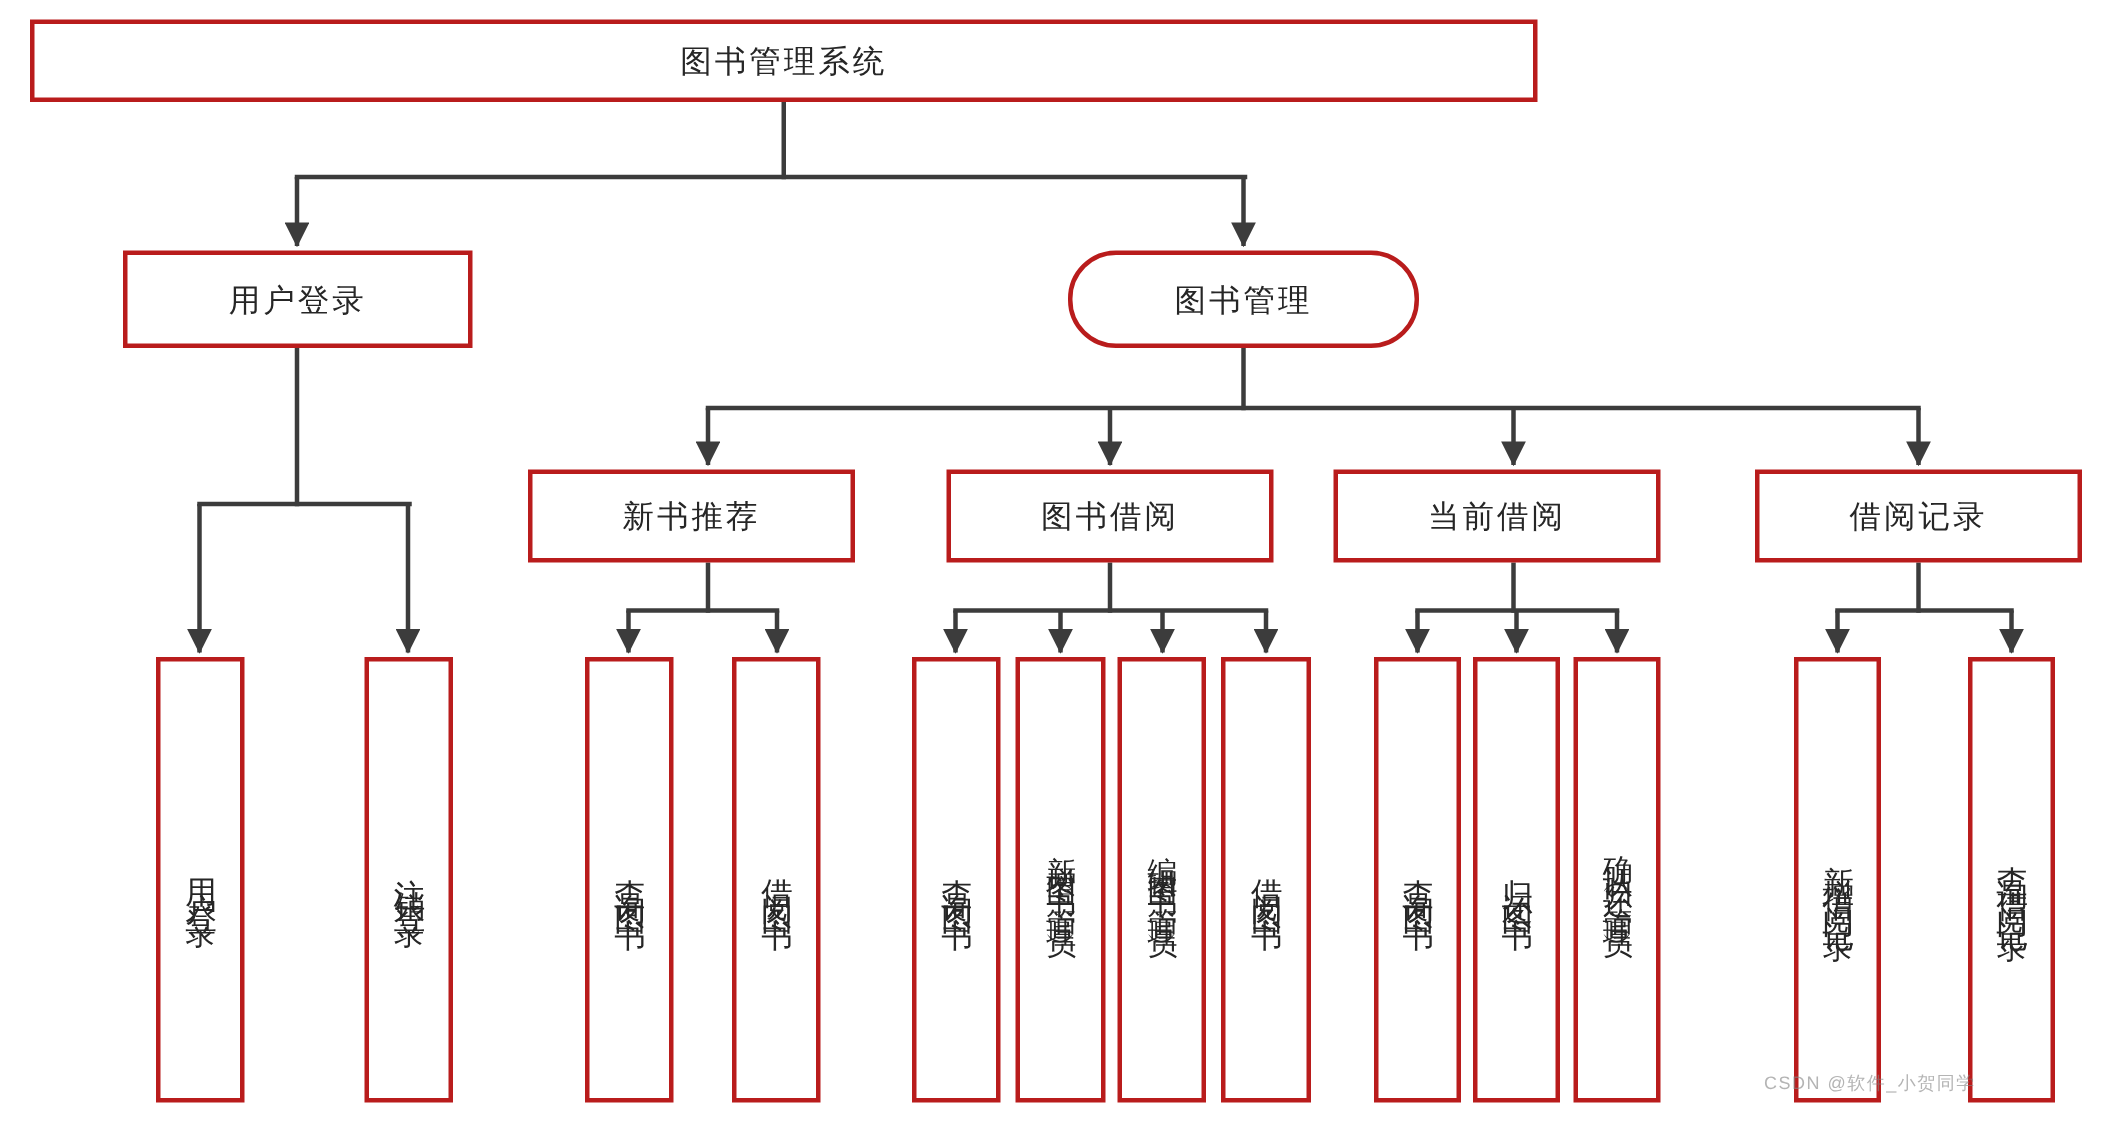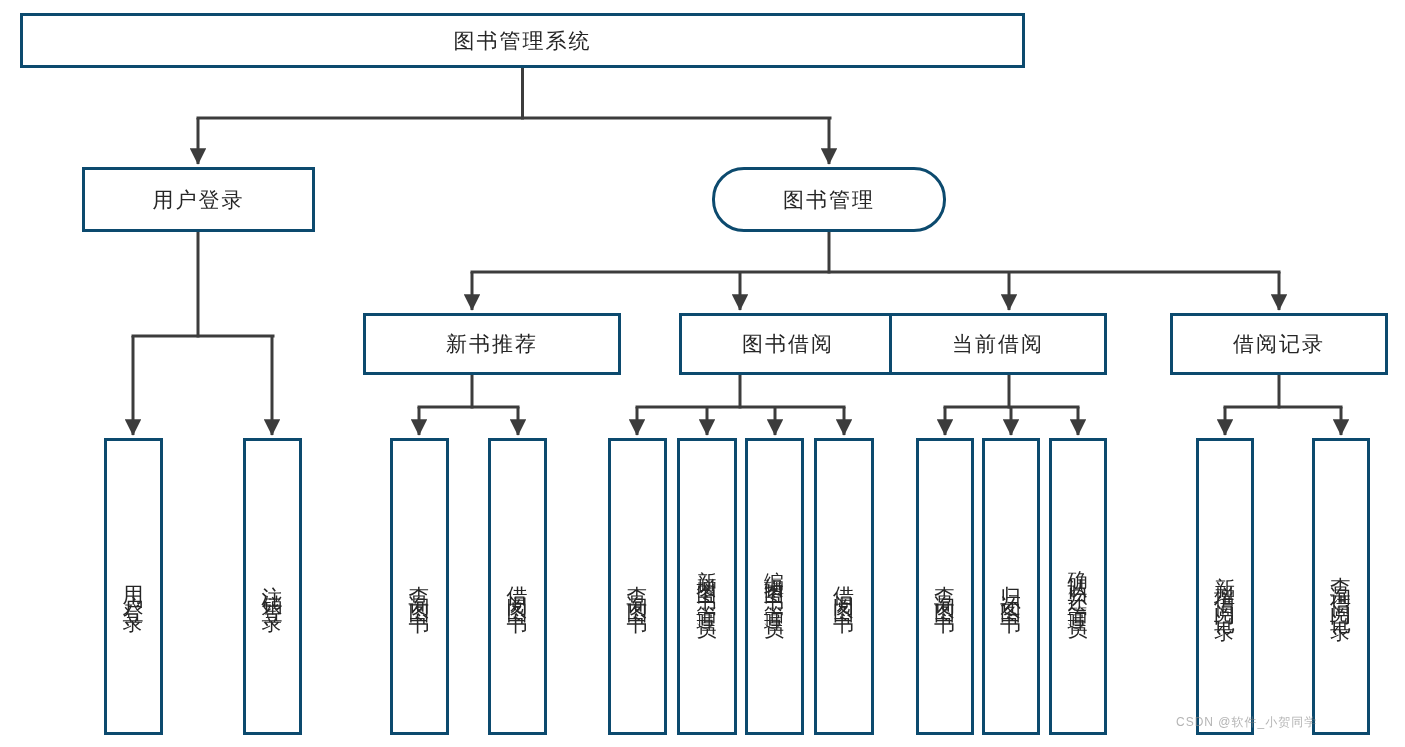--- a/index.html
+++ b/index.html
@@ -13,21 +13,21 @@
     overflow: hidden;
   }
   .wires {
     position: absolute;
     left: 0; top: 0;
     width: 1405px; height: 747px;
   }
   .node {
     position: absolute;
     box-sizing: border-box;
-    border: 3px solid #0c4a6e;
+    border: 3px solid #b91c1c;
     background: #ffffff;
     display: flex;
     align-items: center;
     justify-content: center;
   }
   .h-label {
     font-size: 21px;
     letter-spacing: 2px;
     white-space: nowrap;
   }
@@ -40,22 +40,22 @@
     white-space: nowrap;
   }
   .v-label.long { font-size: 20px; letter-spacing: 7px; }
 
   
   #n-root         { left: 20px;   top: 13px;  width: 1005px; height: 55px; }
   #n-login-branch { left: 82px;   top: 167px; width: 233px;  height: 65px; }
   #n-mgmt-branch  { left: 712px;  top: 167px; width: 234px;  height: 65px; border-radius: 32px; }
 
   
-  #n-recommend { left: 363px;  top: 313px; width: 258px; height: 62px; }
-  #n-borrow    { left: 631px;  top: 313px; width: 218px; height: 62px; margin-left: 48px; }
+  #n-recommend { left: 352px;  top: 313px; width: 218px; height: 62px; }
+  #n-borrow    { left: 631px;  top: 313px; width: 218px; height: 62px; }
   #n-current   { left: 889px;  top: 313px; width: 218px; height: 62px; }
   #n-records   { left: 1170px; top: 313px; width: 218px; height: 62px; }
 
   
   .leaf { top: 438px; height: 297px; }
   #n-login       { left: 104px;  width: 59px; }
   #n-logout      { left: 243px;  width: 59px; }
   #n-rec-query   { left: 390px;  width: 59px; }
   #n-rec-borrow  { left: 488px;  width: 59px; }
   #n-bor-query   { left: 608px;  width: 59px; }

